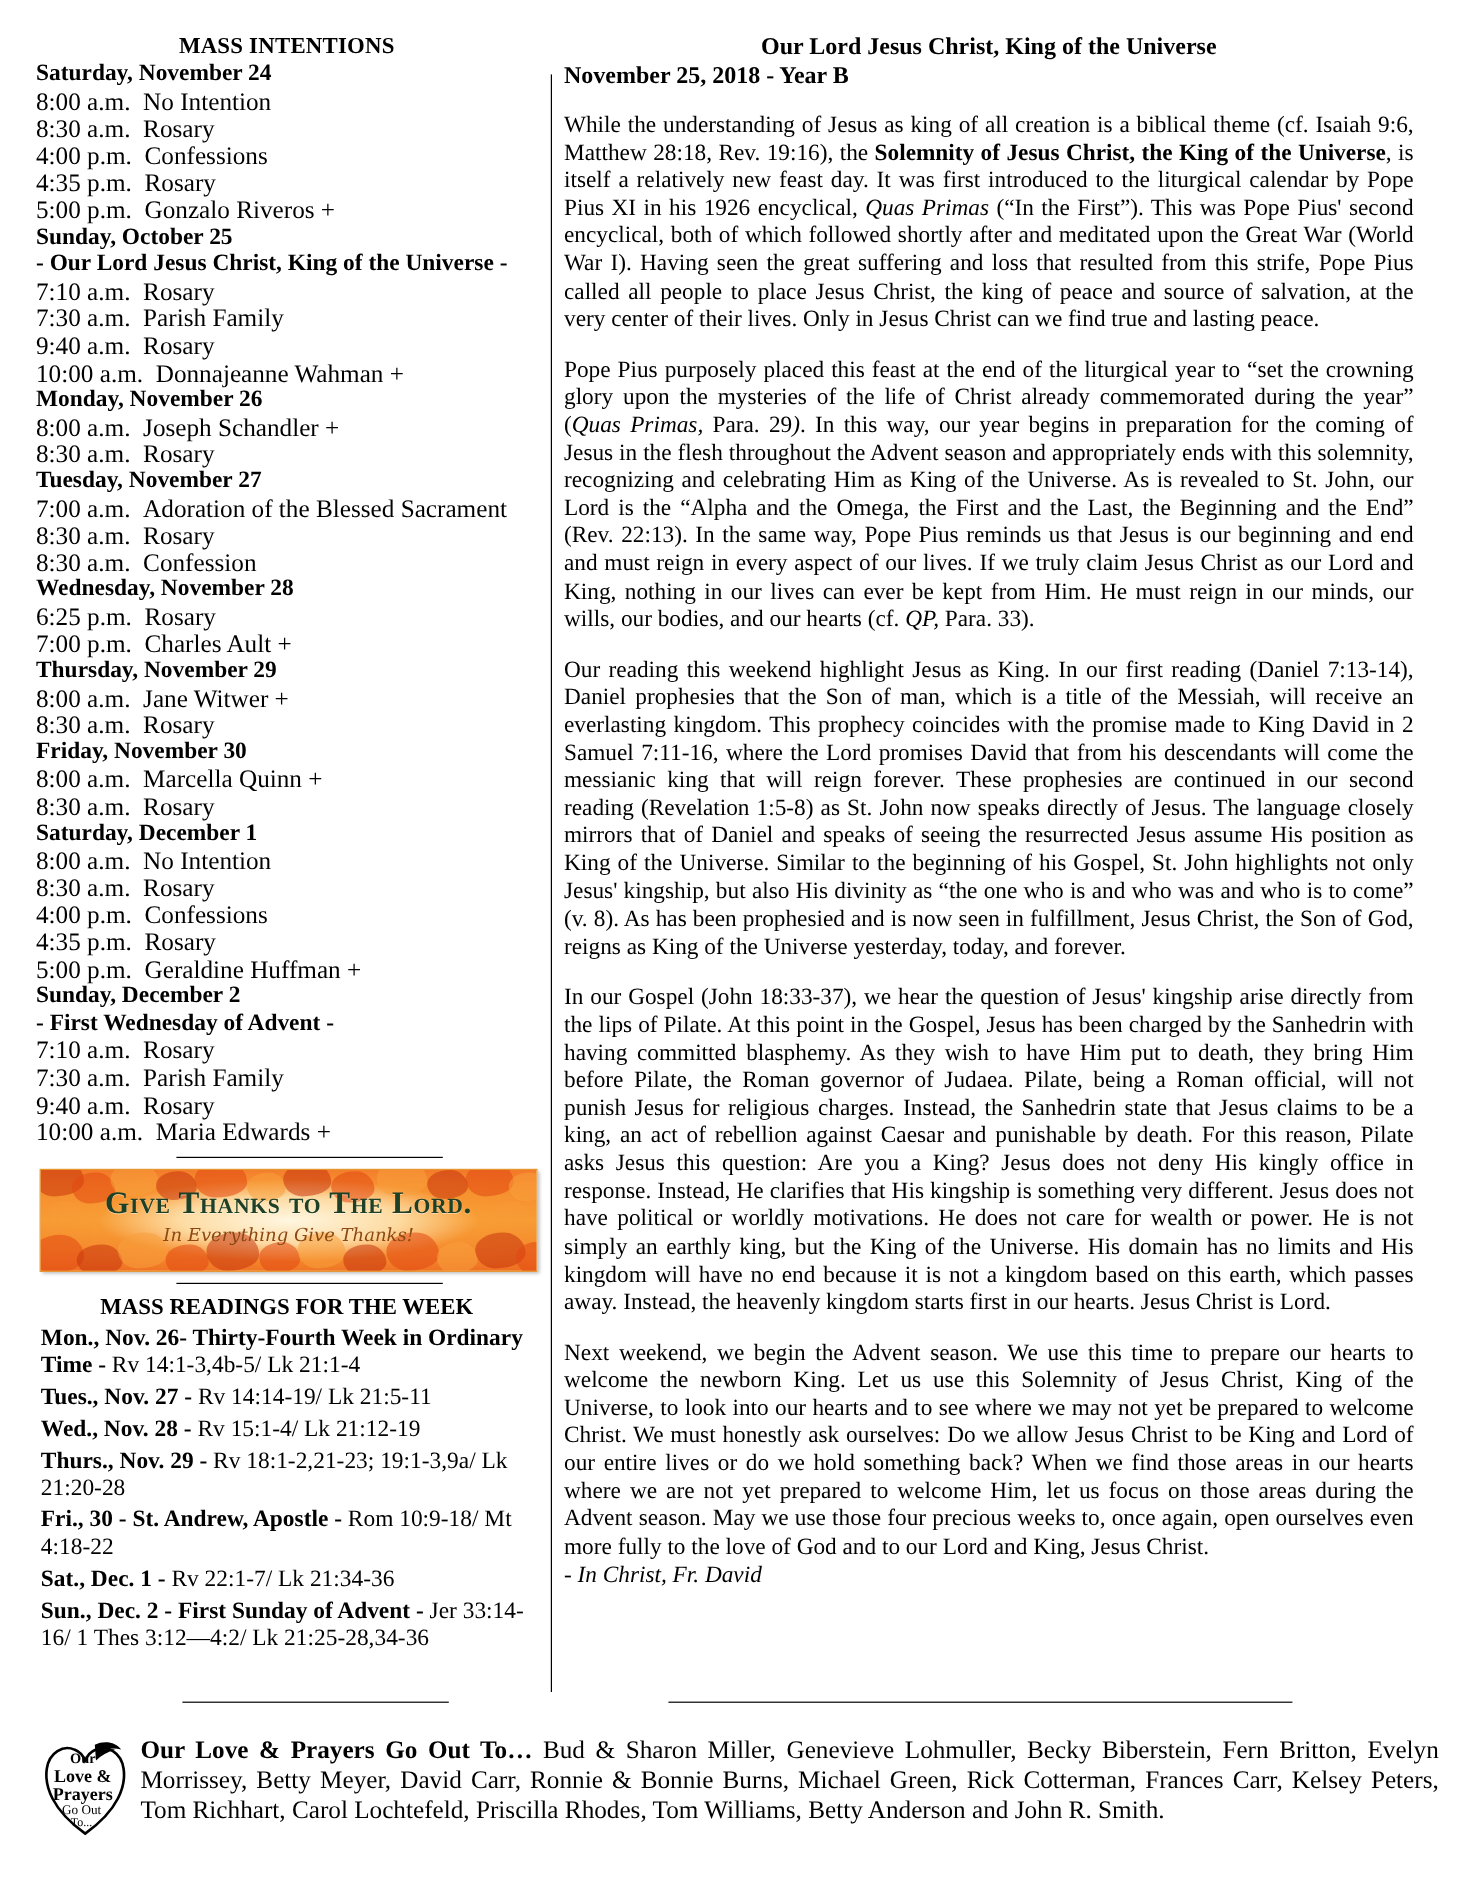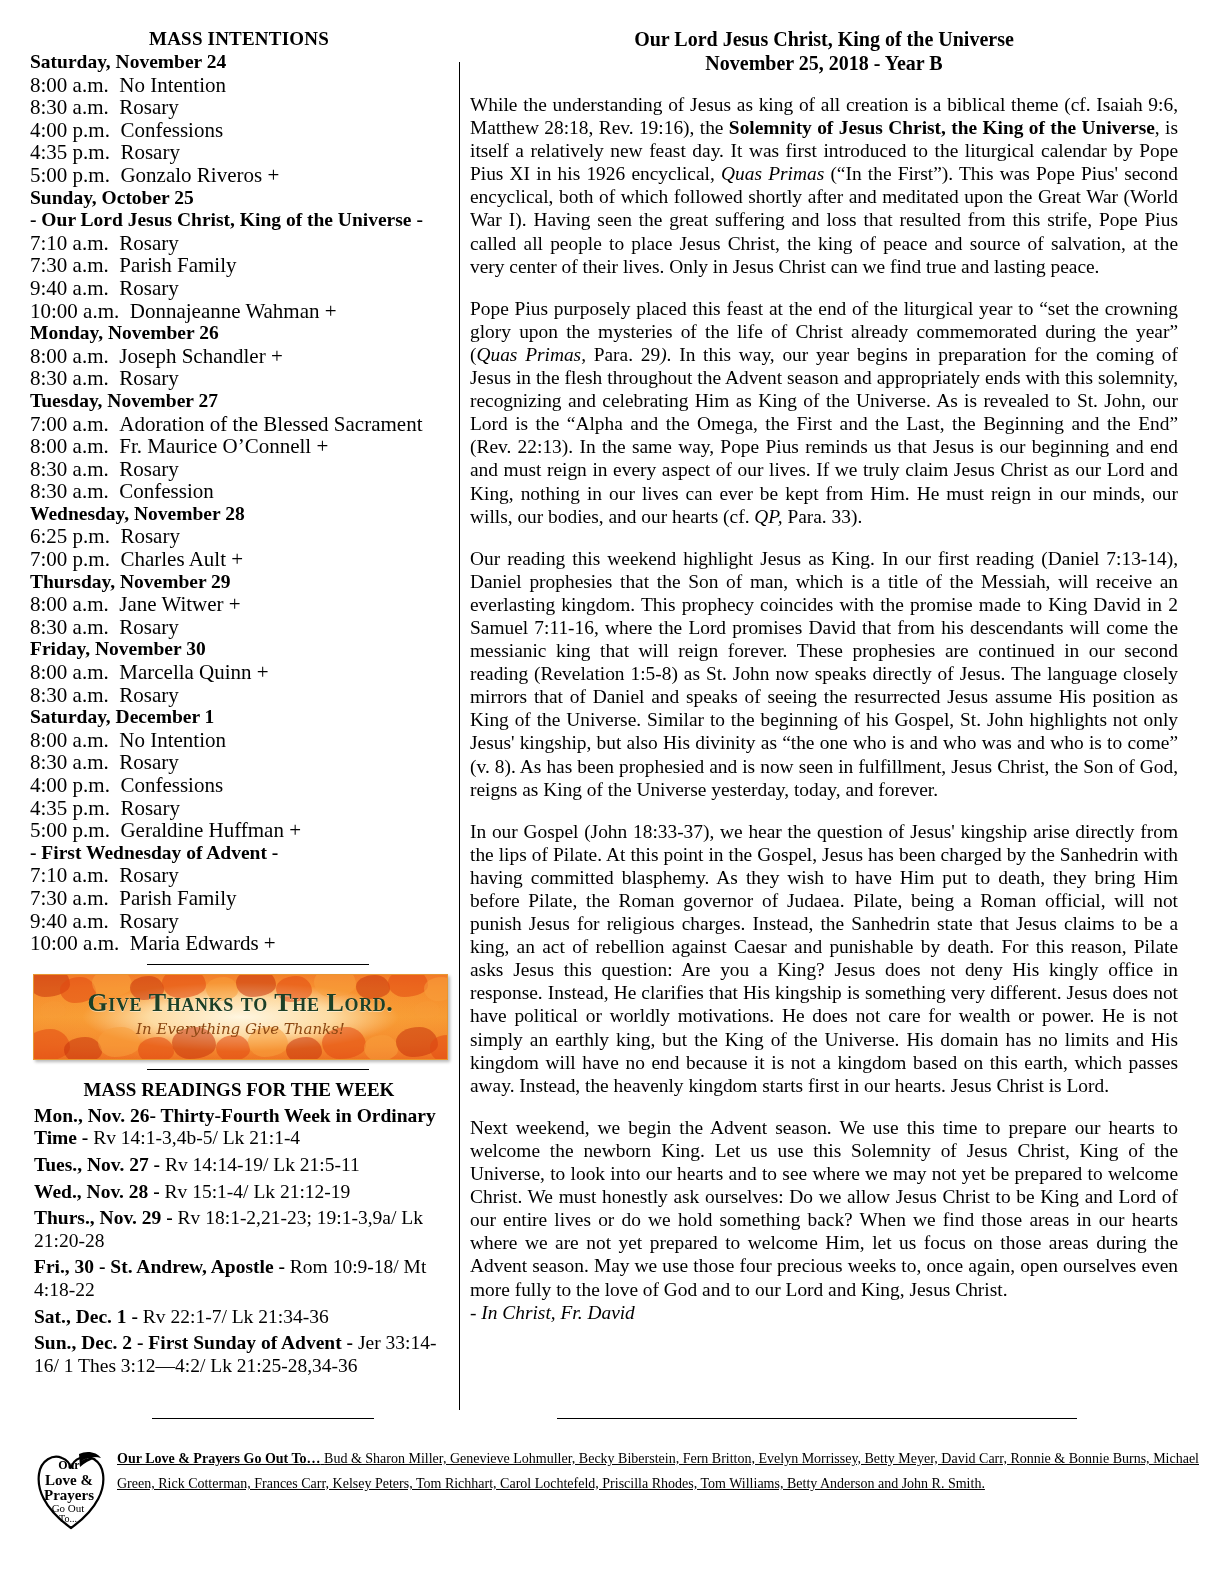--- a/index.html
+++ b/index.html
@@ -157,21 +157,20 @@
   .head-title {
     font-size: 20px;
     font-weight: bold;
     text-align: center;
     line-height: 23.5px;
     margin: 0;
   }
   .head-date {
     font-size: 20px;
     font-weight: bold;
-    text-align: center;
     line-height: 23.5px;
     margin: 0 0 18px 0;
   }
   p.body-par {
     font-size: 19.4px;
     line-height: 23.1px;
     margin: 0 0 19px 0;
     text-align: justify;
     text-justify: inter-word;
     hyphens: manual;
@@ -217,25 +216,24 @@
   }
   .prayers-logo {
     position: absolute;
     left: 0;
     top: 2px;
     width: 72px;
     height: 82px;
   }
   .prayers-text {
     margin-left: 82px;
-    font-size: 14px;
+    font-size: 21px;
     line-height: 25px;
     text-align: justify;
     text-justify: inter-word;
-    text-decoration: underline;
   }
   .prayers-text b { font-weight: bold; }
 </style>
 </head>
 <body>
 
 <div class="page">
 
   <div class="columns">
 
@@ -256,38 +254,38 @@
           <div class="day-head">- Our Lord Jesus Christ, King of the Universe -</div>
           <div class="mass-line"><span class="t">7:10 a.m.</span><span>&nbsp;&nbsp;</span><span class="d">Rosary</span></div>
           <div class="mass-line"><span class="t">7:30 a.m.</span><span>&nbsp;&nbsp;</span><span class="d">Parish Family</span></div>
           <div class="mass-line"><span class="t">9:40 a.m.</span><span>&nbsp;&nbsp;</span><span class="d">Rosary</span></div>
           <div class="mass-line"><span class="t">10:00 a.m.</span><span>&nbsp;&nbsp;</span><span class="d">Donnajeanne Wahman +</span></div>
           <div class="day-head">Monday, November 26</div>
           <div class="mass-line"><span class="t">8:00 a.m.</span><span>&nbsp;&nbsp;</span><span class="d">Joseph Schandler +</span></div>
           <div class="mass-line"><span class="t">8:30 a.m.</span><span>&nbsp;&nbsp;</span><span class="d">Rosary</span></div>
           <div class="day-head">Tuesday, November 27</div>
           <div class="mass-line"><span class="t">7:00 a.m.</span><span>&nbsp;&nbsp;</span><span class="d">Adoration of the Blessed Sacrament</span></div>
-          <div class="mass-line"><span class="t">8:00 a.m.</span><span>&nbsp;&nbsp;</span><span class="d">Fr. Maurice O’Connell +</span></div>
           <div class="mass-line"><span class="t">8:30 a.m.</span><span>&nbsp;&nbsp;</span><span class="d">Rosary</span></div>
           <div class="mass-line"><span class="t">8:30 a.m.</span><span>&nbsp;&nbsp;</span><span class="d">Confession</span></div>
           <div class="day-head">Wednesday, November 28</div>
           <div class="mass-line"><span class="t">6:25 p.m.</span><span>&nbsp;&nbsp;</span><span class="d">Rosary</span></div>
           <div class="mass-line"><span class="t">7:00 p.m.</span><span>&nbsp;&nbsp;</span><span class="d">Charles Ault +</span></div>
           <div class="day-head">Thursday, November 29</div>
           <div class="mass-line"><span class="t">8:00 a.m.</span><span>&nbsp;&nbsp;</span><span class="d">Jane Witwer +</span></div>
           <div class="mass-line"><span class="t">8:30 a.m.</span><span>&nbsp;&nbsp;</span><span class="d">Rosary</span></div>
           <div class="day-head">Friday, November 30</div>
           <div class="mass-line"><span class="t">8:00 a.m.</span><span>&nbsp;&nbsp;</span><span class="d">Marcella Quinn +</span></div>
           <div class="mass-line"><span class="t">8:30 a.m.</span><span>&nbsp;&nbsp;</span><span class="d">Rosary</span></div>
           <div class="day-head">Saturday, December 1</div>
           <div class="mass-line"><span class="t">8:00 a.m.</span><span>&nbsp;&nbsp;</span><span class="d">No Intention</span></div>
           <div class="mass-line"><span class="t">8:30 a.m.</span><span>&nbsp;&nbsp;</span><span class="d">Rosary</span></div>
           <div class="mass-line"><span class="t">4:00 p.m.</span><span>&nbsp;&nbsp;</span><span class="d">Confessions</span></div>
           <div class="mass-line"><span class="t">4:35 p.m.</span><span>&nbsp;&nbsp;</span><span class="d">Rosary</span></div>
           <div class="mass-line"><span class="t">5:00 p.m.</span><span>&nbsp;&nbsp;</span><span class="d">Geraldine Huffman +</span></div>
+          <div class="day-head">Sunday, December 2</div>
           <div class="day-head">- First Wednesday of Advent -</div>
           <div class="mass-line"><span class="t">7:10 a.m.</span><span>&nbsp;&nbsp;</span><span class="d">Rosary</span></div>
           <div class="mass-line"><span class="t">7:30 a.m.</span><span>&nbsp;&nbsp;</span><span class="d">Parish Family</span></div>
           <div class="mass-line"><span class="t">9:40 a.m.</span><span>&nbsp;&nbsp;</span><span class="d">Rosary</span></div>
           <div class="mass-line"><span class="t">10:00 a.m.</span><span>&nbsp;&nbsp;</span><span class="d">Maria Edwards +</span></div>
         </div>
 
       <div class="rule-short"></div>
 
       <div class="banner">

